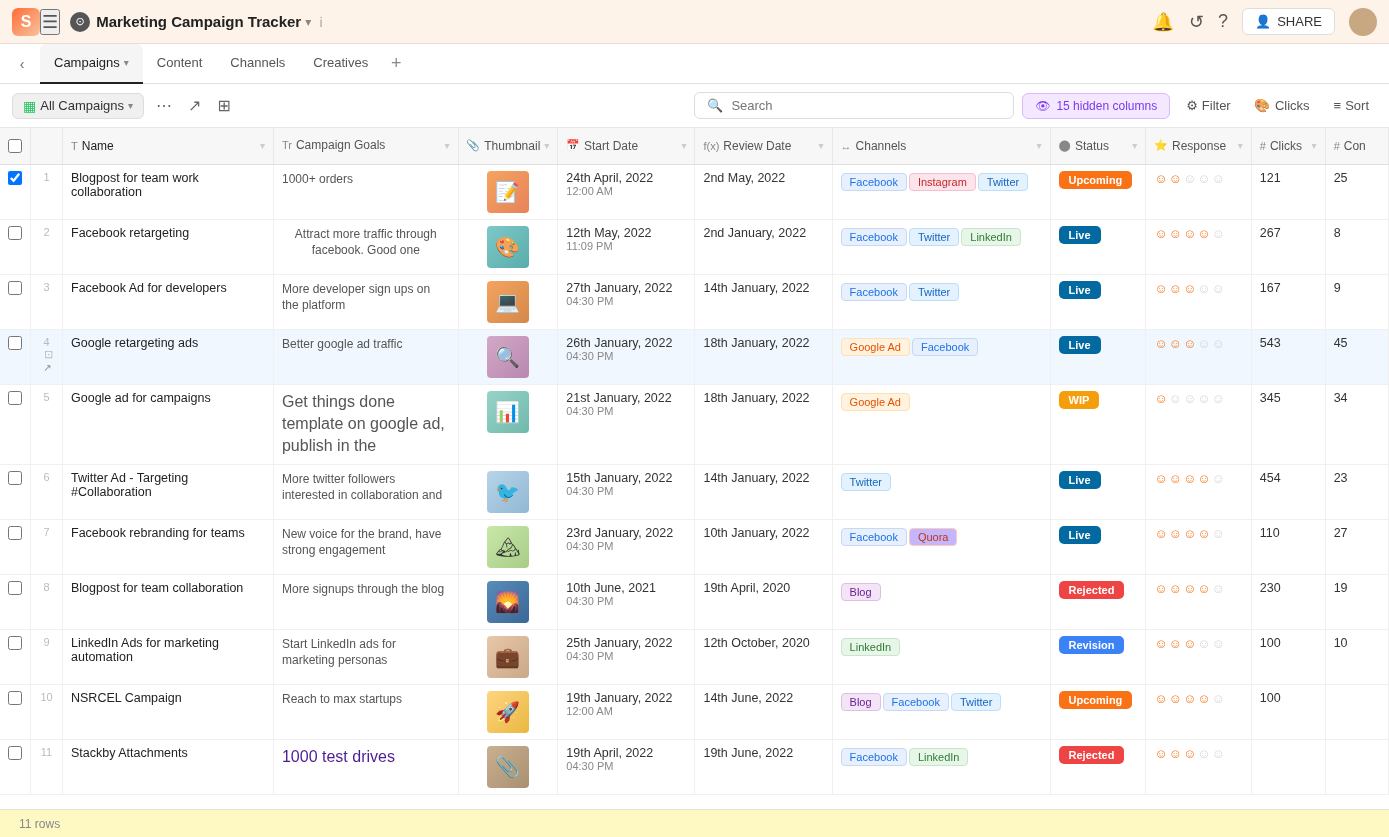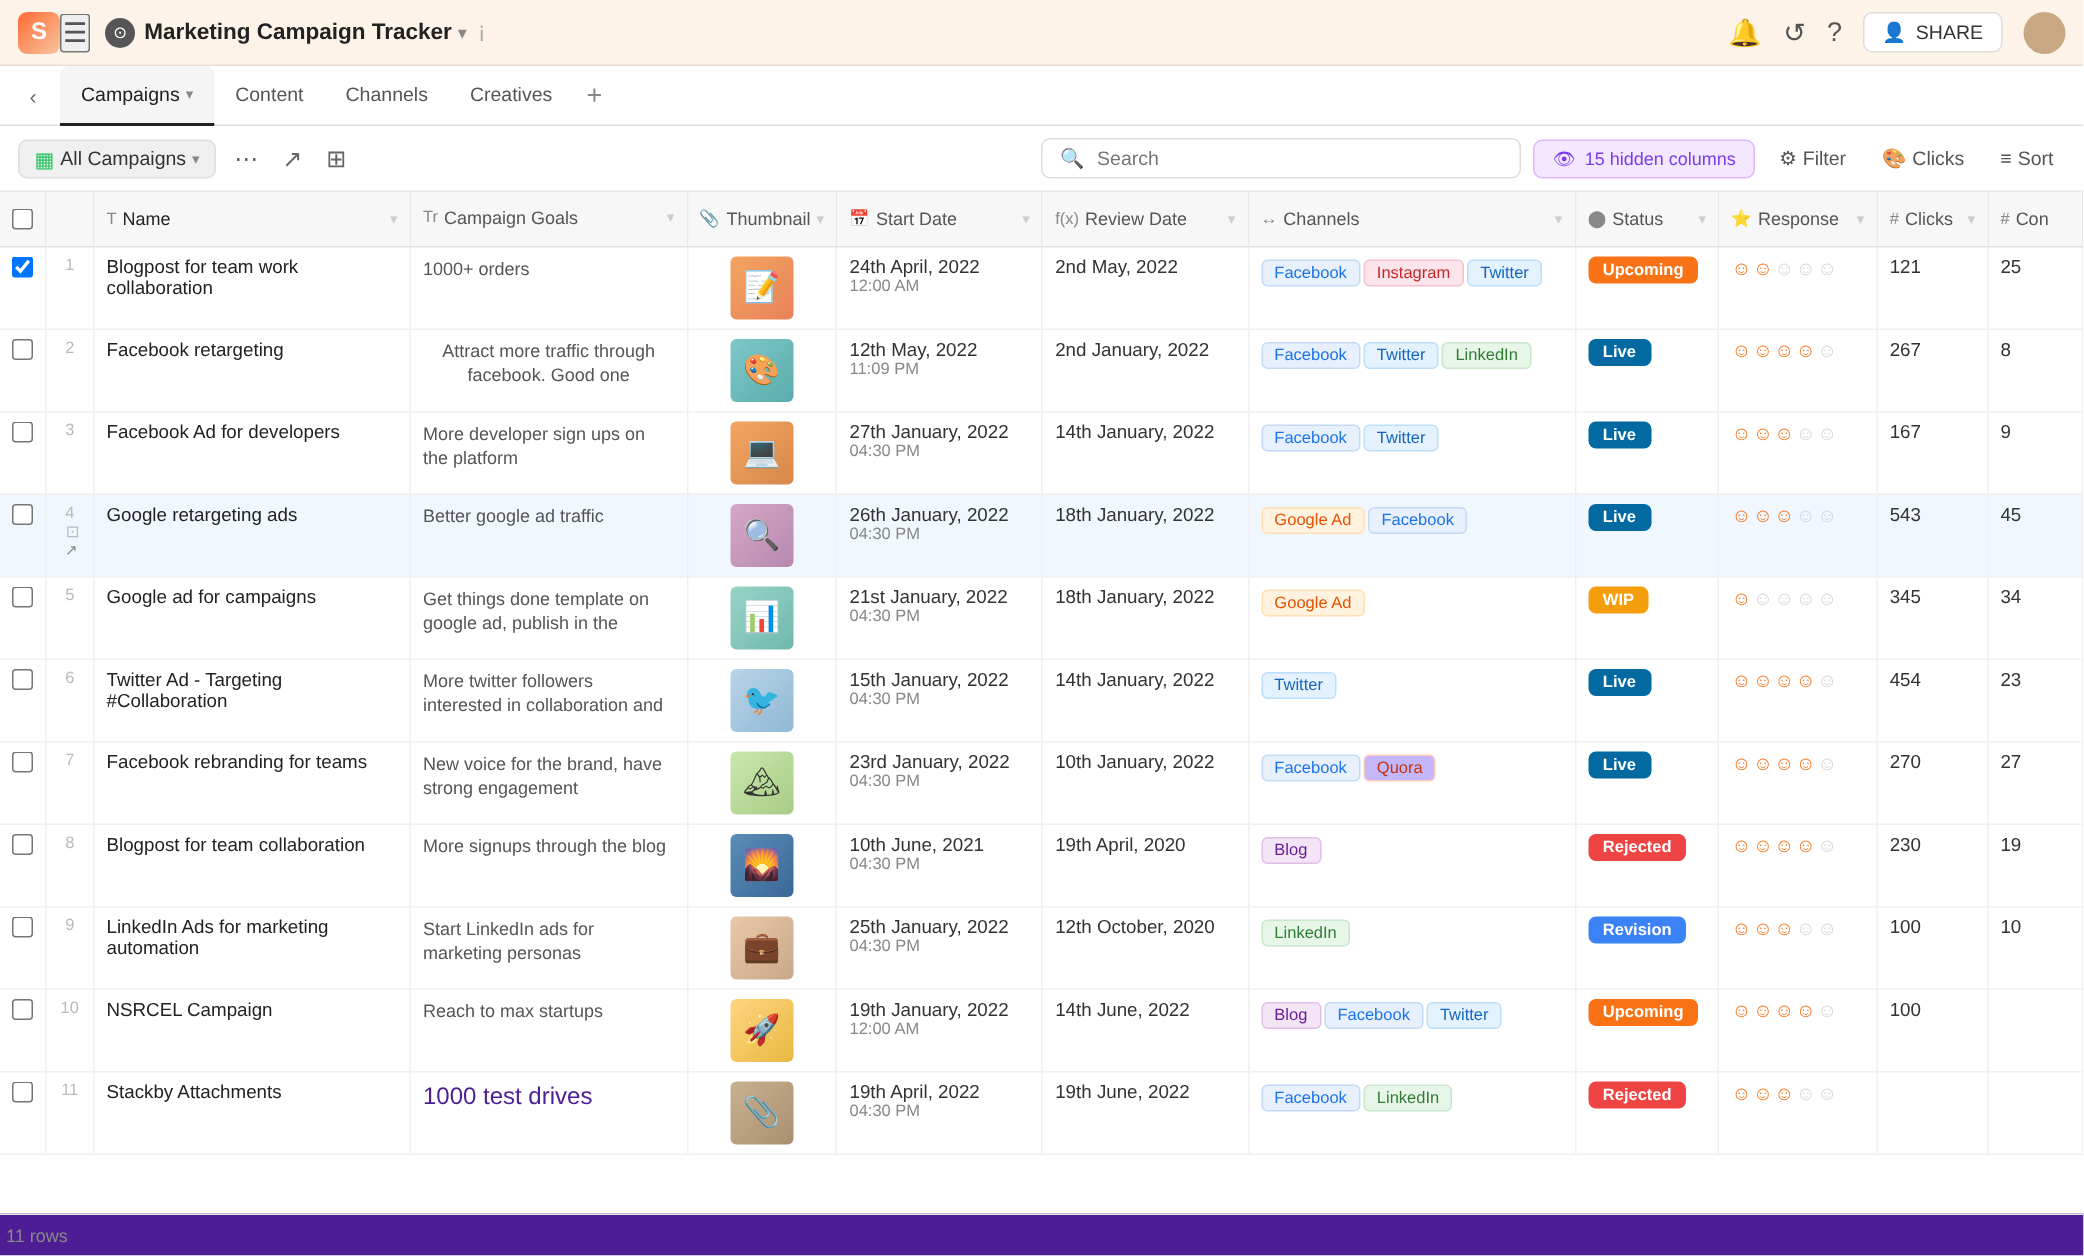--- a/index.html
+++ b/index.html
@@ -113,21 +113,21 @@
 
     .response-stars { display: flex; align-items: center; gap: 1px; }
     .emoji-face { font-size: 13px; color: #f97316; }
     .emoji-face.grey { color: #d1d5db; }
 
     .date-time { display: flex; flex-direction: column; }
     .date-main { font-size: 12.5px; color: #333; }
     .date-time-sub { font-size: 11px; color: #888; }
 
     
-    .footer { height: 28px; background: #4c1d95; border-top: 1px solid #e0e0e0; display: flex; align-items: center; padding: 0 4px; font-size: 12px; color: #888; }
+    .footer { height: 28px; background: #fef9c3; border-top: 1px solid #e0e0e0; display: flex; align-items: center; padding: 0 19px; font-size: 12px; color: #888; }
 
     
     .logo-s { display: inline-flex; align-items: center; justify-content: center; width: 28px; height: 28px; background: linear-gradient(135deg, #ff6b35, #f7c59f); border-radius: 6px; font-weight: 900; font-size: 16px; color: white; }
   </style>
 </head>
 <body>
 
 <div class="topbar">
   <div class="logo-s">S</div>
   <button class="topbar-menu-icon">☰</button>
@@ -425,21 +425,21 @@
     </td>
     <td class="col-clicks">543</td>
     <td class="col-con">45</td>
   </tr>
         <tr>
     <td class="checkbox-cell">
       <input type="checkbox" class="checkbox" style="">
     </td>
     <td class="row-num">5</td>
     <td class="col-name">Google ad for campaigns</td>
-    <td class="col-goals" style="color:#555;font-size:12px;">Get things done template on google ad, publish in the</td>
+    <td class="col-goals" style="color:#555;font-size:16px;">Get things done template on google ad, publish in the</td>
     <td class="col-thumb">
       <div style="width:42px;height:42px;border-radius:4px;background:linear-gradient(135deg,#98d4c8,#70b8ac);display:inline-flex;align-items:center;justify-content:center;font-size:20px;">📊</div>
     </td>
     <td class="col-date">
       <div class="date-time">
         <span class="date-main">21st January, 2022</span>
         <span class="date-time-sub">04:30 PM</span>
       </div>
     </td>
     <td class="col-review">
@@ -521,21 +521,21 @@
     </td>
     <td class="col-response">
       <div class="response-stars">
               <span class="emoji-face">☺</span>
               <span class="emoji-face">☺</span>
               <span class="emoji-face">☺</span>
               <span class="emoji-face">☺</span>
               <span class="emoji-face grey">☺</span>
             </div>
     </td>
-    <td class="col-clicks">270</td>
+    <td class="col-clicks">110</td>
     <td class="col-con">27</td>
   </tr>
         <tr>
     <td class="checkbox-cell">
       <input type="checkbox" class="checkbox" style="">
     </td>
     <td class="row-num">8</td>
     <td class="col-name">Blogpost for team collaboration</td>
     <td class="col-goals" style="color:#555;font-size:12px;">More signups through the blog</td>
     <td class="col-thumb">

